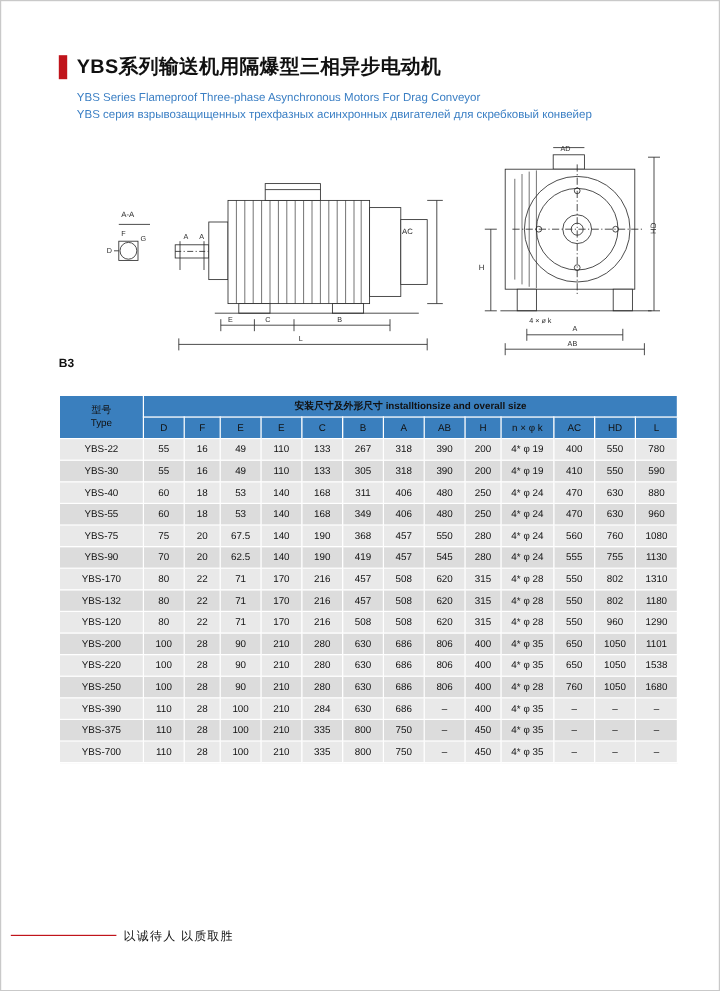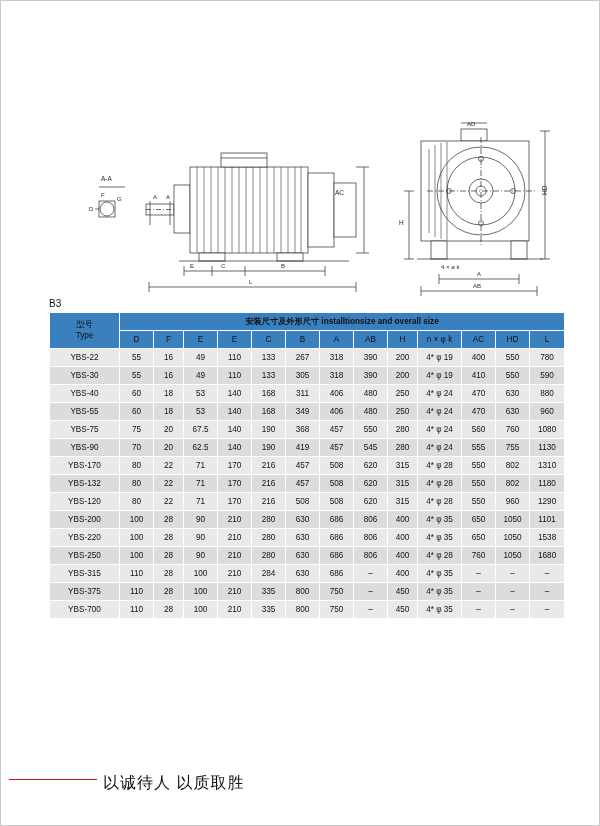--- a/index.html
+++ b/index.html
@@ -63,34 +63,35 @@
     height: 190px;
   }
   .drawing svg {
     display: block;
   }
   .b3-label {
     position: absolute;
     left: 48px;
     top: 297px;
     font-size: 10px;
-    font-weight: normal;
+    font-weight: bold;
     color: #111;
   }
   
   .table-wrap {
     position: absolute;
     left: 48px;
     top: 311px;
     width: 505px;
   }
   table.spec {
     border-collapse: collapse;
     width: 505px;
     table-layout: fixed;
+    margin-top: 17px;
   }
   table.spec th, table.spec td {
     border: 1px solid #ffffff;
     text-align: center;
     font-size: 8.2px;
     color: #111;
     padding: 0;
     height: 17px;
   }
   .hdr-group {
@@ -138,30 +139,40 @@
     left: 8px;
     top: 6px;
     width: 88px;
     height: 1px;
     background: #c0141b;
   }
   .footer-text {
     position: absolute;
     left: 102px;
     top: 0px;
-    font-size: 16px;
+    font-size: 10px;
     color: #111;
     letter-spacing: 1px;
   }
 </style>
 </head>
 <body>
 
 <div class="page">
 
+  <div class="header">
+    <div class="title-row">
+      <div class="title-bar"></div>
+      <div class="title-cn">YBS系列输送机用隔爆型三相异步电动机</div>
+    </div>
+    <div class="subtitle">
+      <div>YBS Series Flameproof Three-phase Asynchronous Motors For Drag Conveyor</div>
+      <div>YBS серия взрывозащищенных трехфазных асинхронных двигателей для скребковый конвейер</div>
+    </div>
+  </div>
 
   <div class="drawing">
     <svg width="510" height="190" viewBox="0 0 510 190">
       <g stroke="#2b2b2b" fill="none" stroke-width="0.7">
 
         <text x="52" y="72" font-size="6.5" fill="#2b2b2b" stroke="none" font-family="Liberation Sans, sans-serif">A-A</text>
         <line x1="50" y1="78" x2="76" y2="78"></line>
         <text x="52" y="88" font-size="6" fill="#2b2b2b" stroke="none" font-family="Liberation Sans, sans-serif">F</text>
         <rect x="50" y="92" width="16" height="16"></rect>
         <circle cx="58" cy="100" r="7"></circle>
@@ -515,21 +526,21 @@
             <td>630</td>
             <td>686</td>
             <td>806</td>
             <td>400</td>
             <td>4* φ 28</td>
             <td>760</td>
             <td>1050</td>
             <td>1680</td>
           </tr>
           <tr class="odd">
-            <td class="type-cell">YBS-315</td>
+            <td class="type-cell">YBS-390</td>
             <td>110</td>
             <td>28</td>
             <td>100</td>
             <td>210</td>
             <td>284</td>
             <td>630</td>
             <td>686</td>
             <td>–</td>
             <td>400</td>
             <td>4* φ 35</td>

